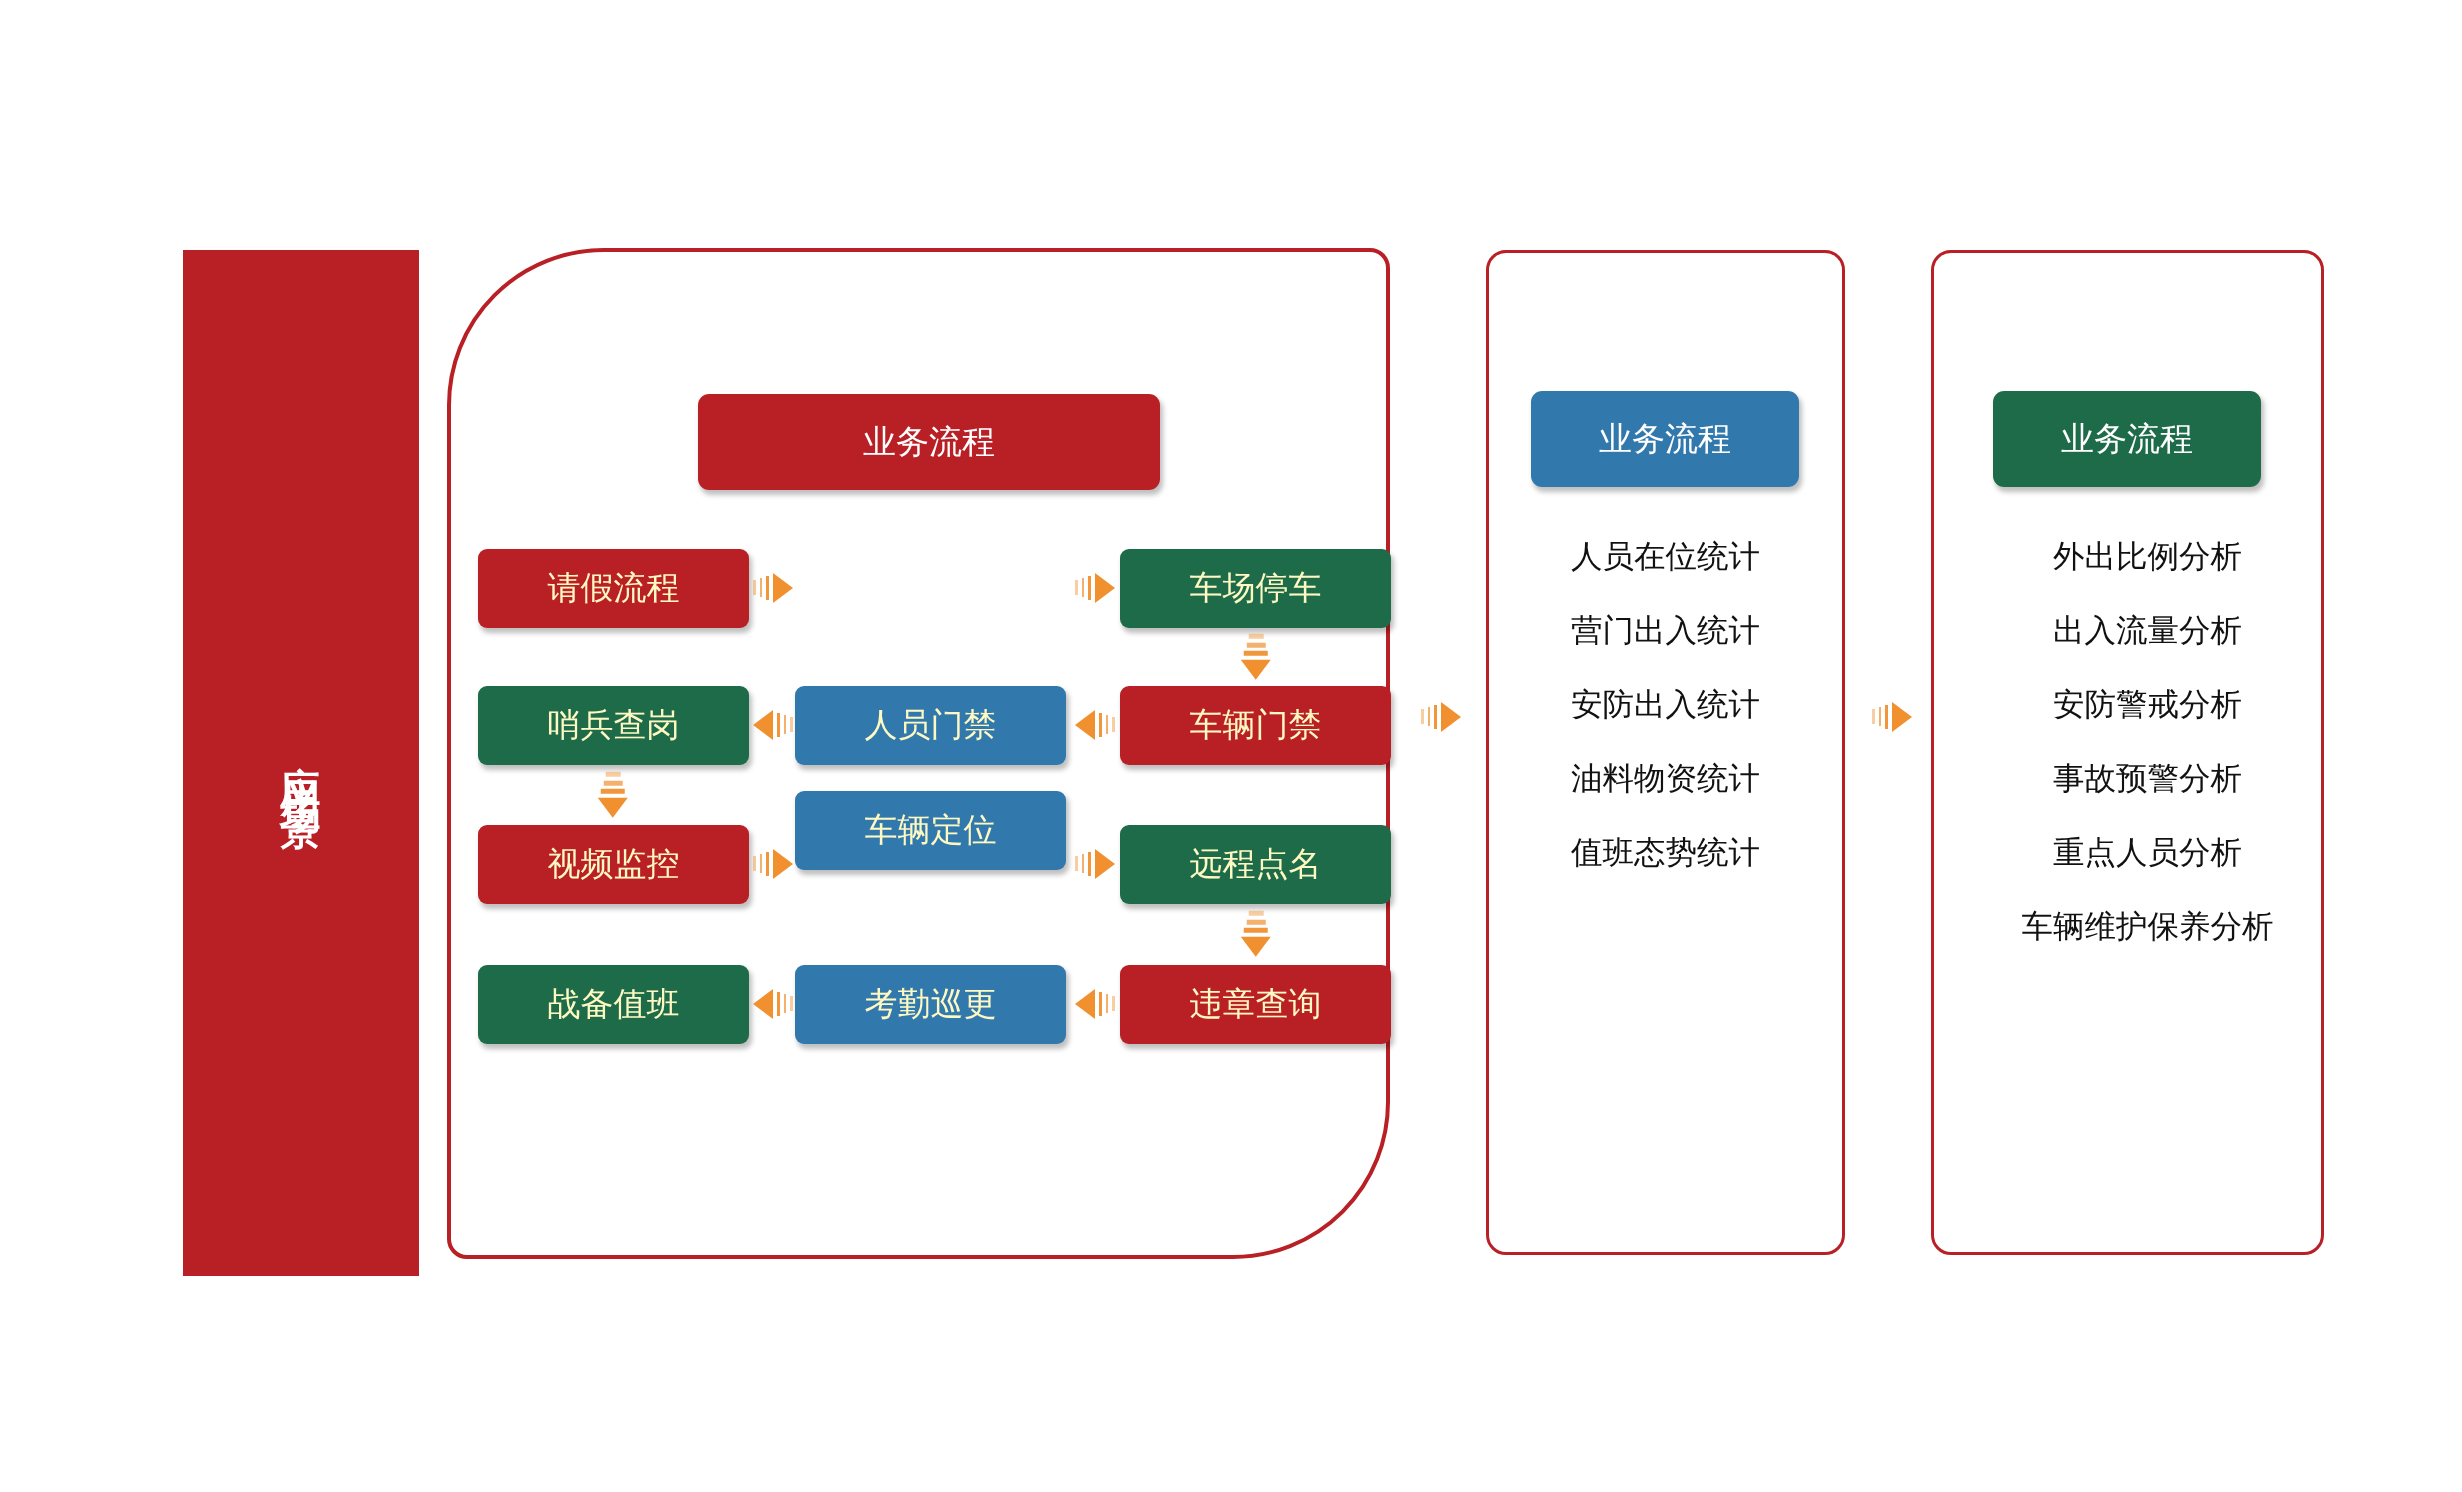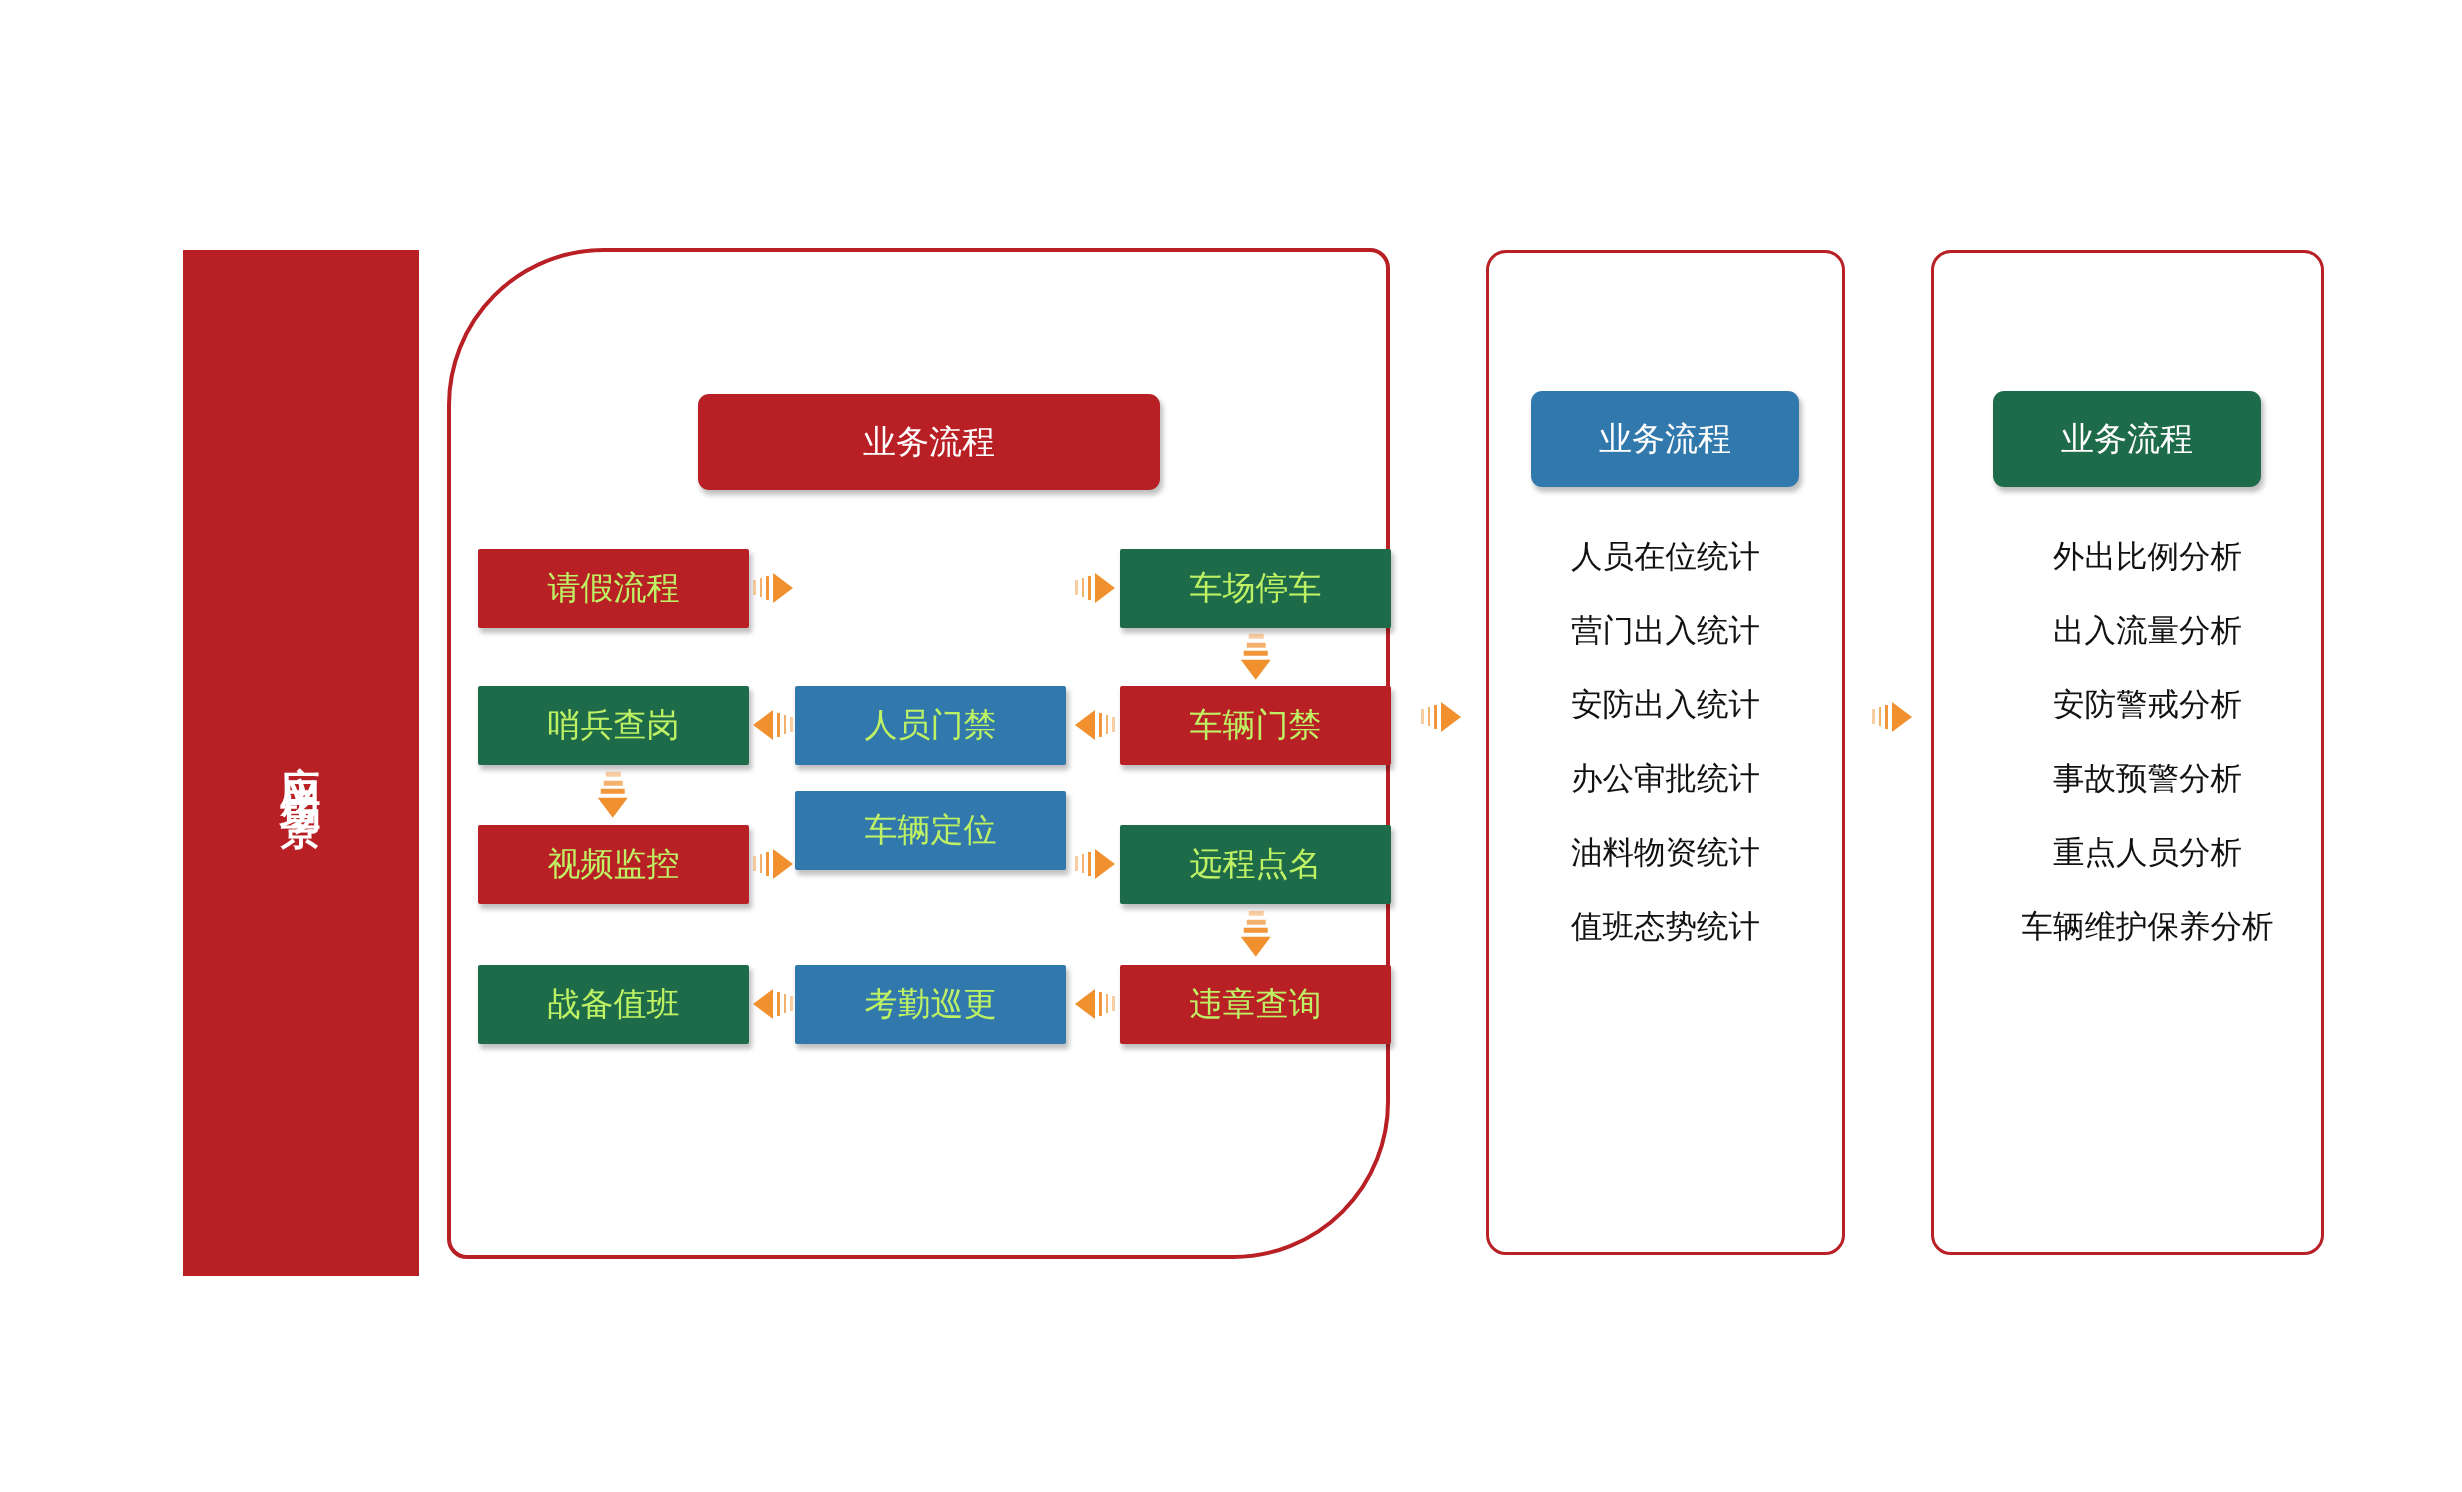--- a/index.html
+++ b/index.html
@@ -30,22 +30,22 @@
   .panel-stats{
     left:1486px;top:250px;width:359px;height:1005px;
     border:3.4px solid #B92025;border-radius:20px;
   }
   .panel-analysis{
     left:1931px;top:250px;width:393px;height:1005px;
     border:3.4px solid #B92025;border-radius:20px;
   }
   
   .cbox{
-    position:absolute;width:271px;height:79px;border-radius:2px;
-    color:#bef264;font-size:33px;display:flex;align-items:center;justify-content:center;
+    position:absolute;width:271px;height:79px;border-radius:9px;
+    color:#fef9c3;font-size:33px;display:flex;align-items:center;justify-content:center;
     box-shadow:2.8px 4.5px 5.6px rgba(0,0,0,0.25);
     white-space:nowrap;
   }
   .red{background:#B92025;}
   .blue{background:#3178AC;}
   .green{background:#1E6B4A;}
   .header-box{
     position:absolute;height:96px;border-radius:11.2px;
     color:#ffffff;font-size:33px;display:flex;align-items:center;justify-content:center;
     box-shadow:2.8px 4.5px 5.6px rgba(0,0,0,0.25);
@@ -185,21 +185,20 @@
       <i class="b2"></i>
       <i class="b3"></i>
       <i class="head"></i>
     </div>
 
   <div class="header-box blue" style="left:1531px;top:391px;width:268px;">业务流程</div>
   <div class="vlist" style="left:1486px;top:520px;width:359px;justify-content:center;">
     <div class="item">人员在位统计</div>
     <div class="item">营门出入统计</div>
     <div class="item">安防出入统计</div>
-    <div class="item">办公审批统计</div>
     <div class="item">油料物资统计</div>
     <div class="item">值班态势统计</div>
   </div>
 
   <div class="header-box green" style="left:1993px;top:391px;width:268px;">业务流程</div>
   <div class="vlist" style="left:1931px;top:520px;width:393px;margin-left:20px;">
     <div class="item">外出比例分析</div>
     <div class="item">出入流量分析</div>
     <div class="item">安防警戒分析</div>
     <div class="item">事故预警分析</div>

